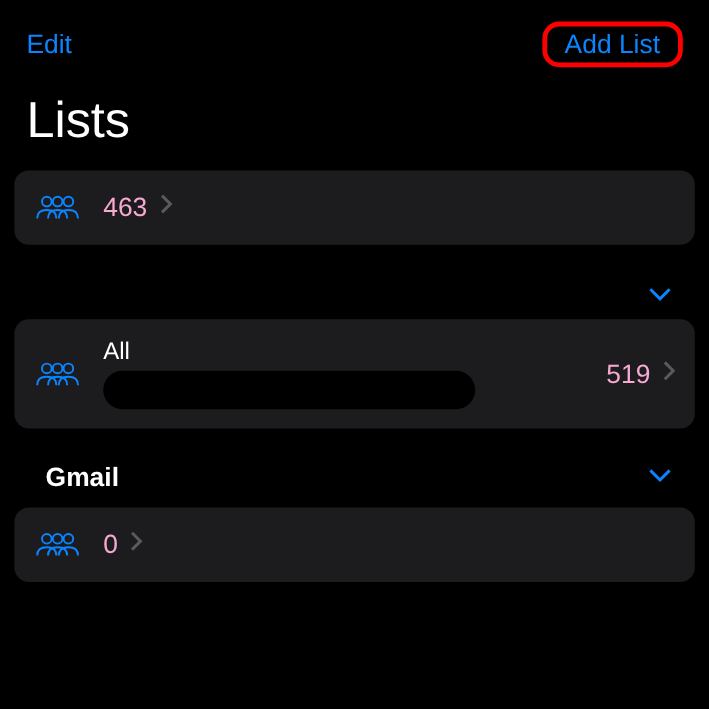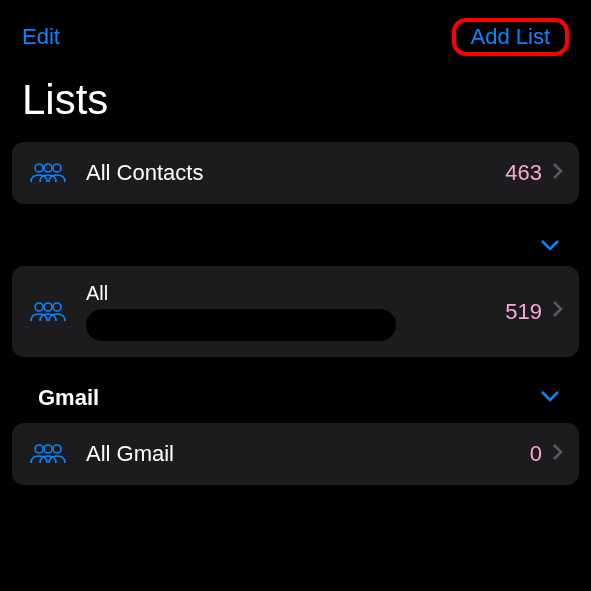--- a/index.html
+++ b/index.html
@@ -152,21 +152,20 @@
   <span class="group-icon">
     <svg viewBox="0 0 40 26">
       <circle cx="11" cy="8" r="4"></circle>
         <path d="M3 22 Q3 15 11 15 Q19 15 19 22"></path>
       <circle cx="20" cy="8" r="4"></circle>
         <path d="M12 22 Q12 15 20 15 Q28 15 28 22"></path>
       <circle cx="29" cy="8" r="4"></circle>
         <path d="M21 22 Q21 15 29 15 Q37 15 37 22"></path>
     </svg>
   </span>
-  <span class="row-label">All Contacts</span>
   <span class="row-count">463</span>
   <span class="chevron-right">
     <svg viewBox="0 0 11 18">
         <polyline points="2,2 9,9 2,16"></polyline>
       </svg>
   </span>
 </div>
 
 <div class="chevron-down-standalone">
   <svg viewBox="0 0 22 14">
@@ -210,20 +209,19 @@
   <span class="group-icon">
     <svg viewBox="0 0 40 26">
       <circle cx="11" cy="8" r="4"></circle>
         <path d="M3 22 Q3 15 11 15 Q19 15 19 22"></path>
       <circle cx="20" cy="8" r="4"></circle>
         <path d="M12 22 Q12 15 20 15 Q28 15 28 22"></path>
       <circle cx="29" cy="8" r="4"></circle>
         <path d="M21 22 Q21 15 29 15 Q37 15 37 22"></path>
     </svg>
   </span>
-  <span class="row-label">All Gmail</span>
   <span class="row-count">0</span>
   <span class="chevron-right">
     <svg viewBox="0 0 11 18">
         <polyline points="2,2 9,9 2,16"></polyline>
       </svg>
   </span>
 </div>
 
 </body></html>

